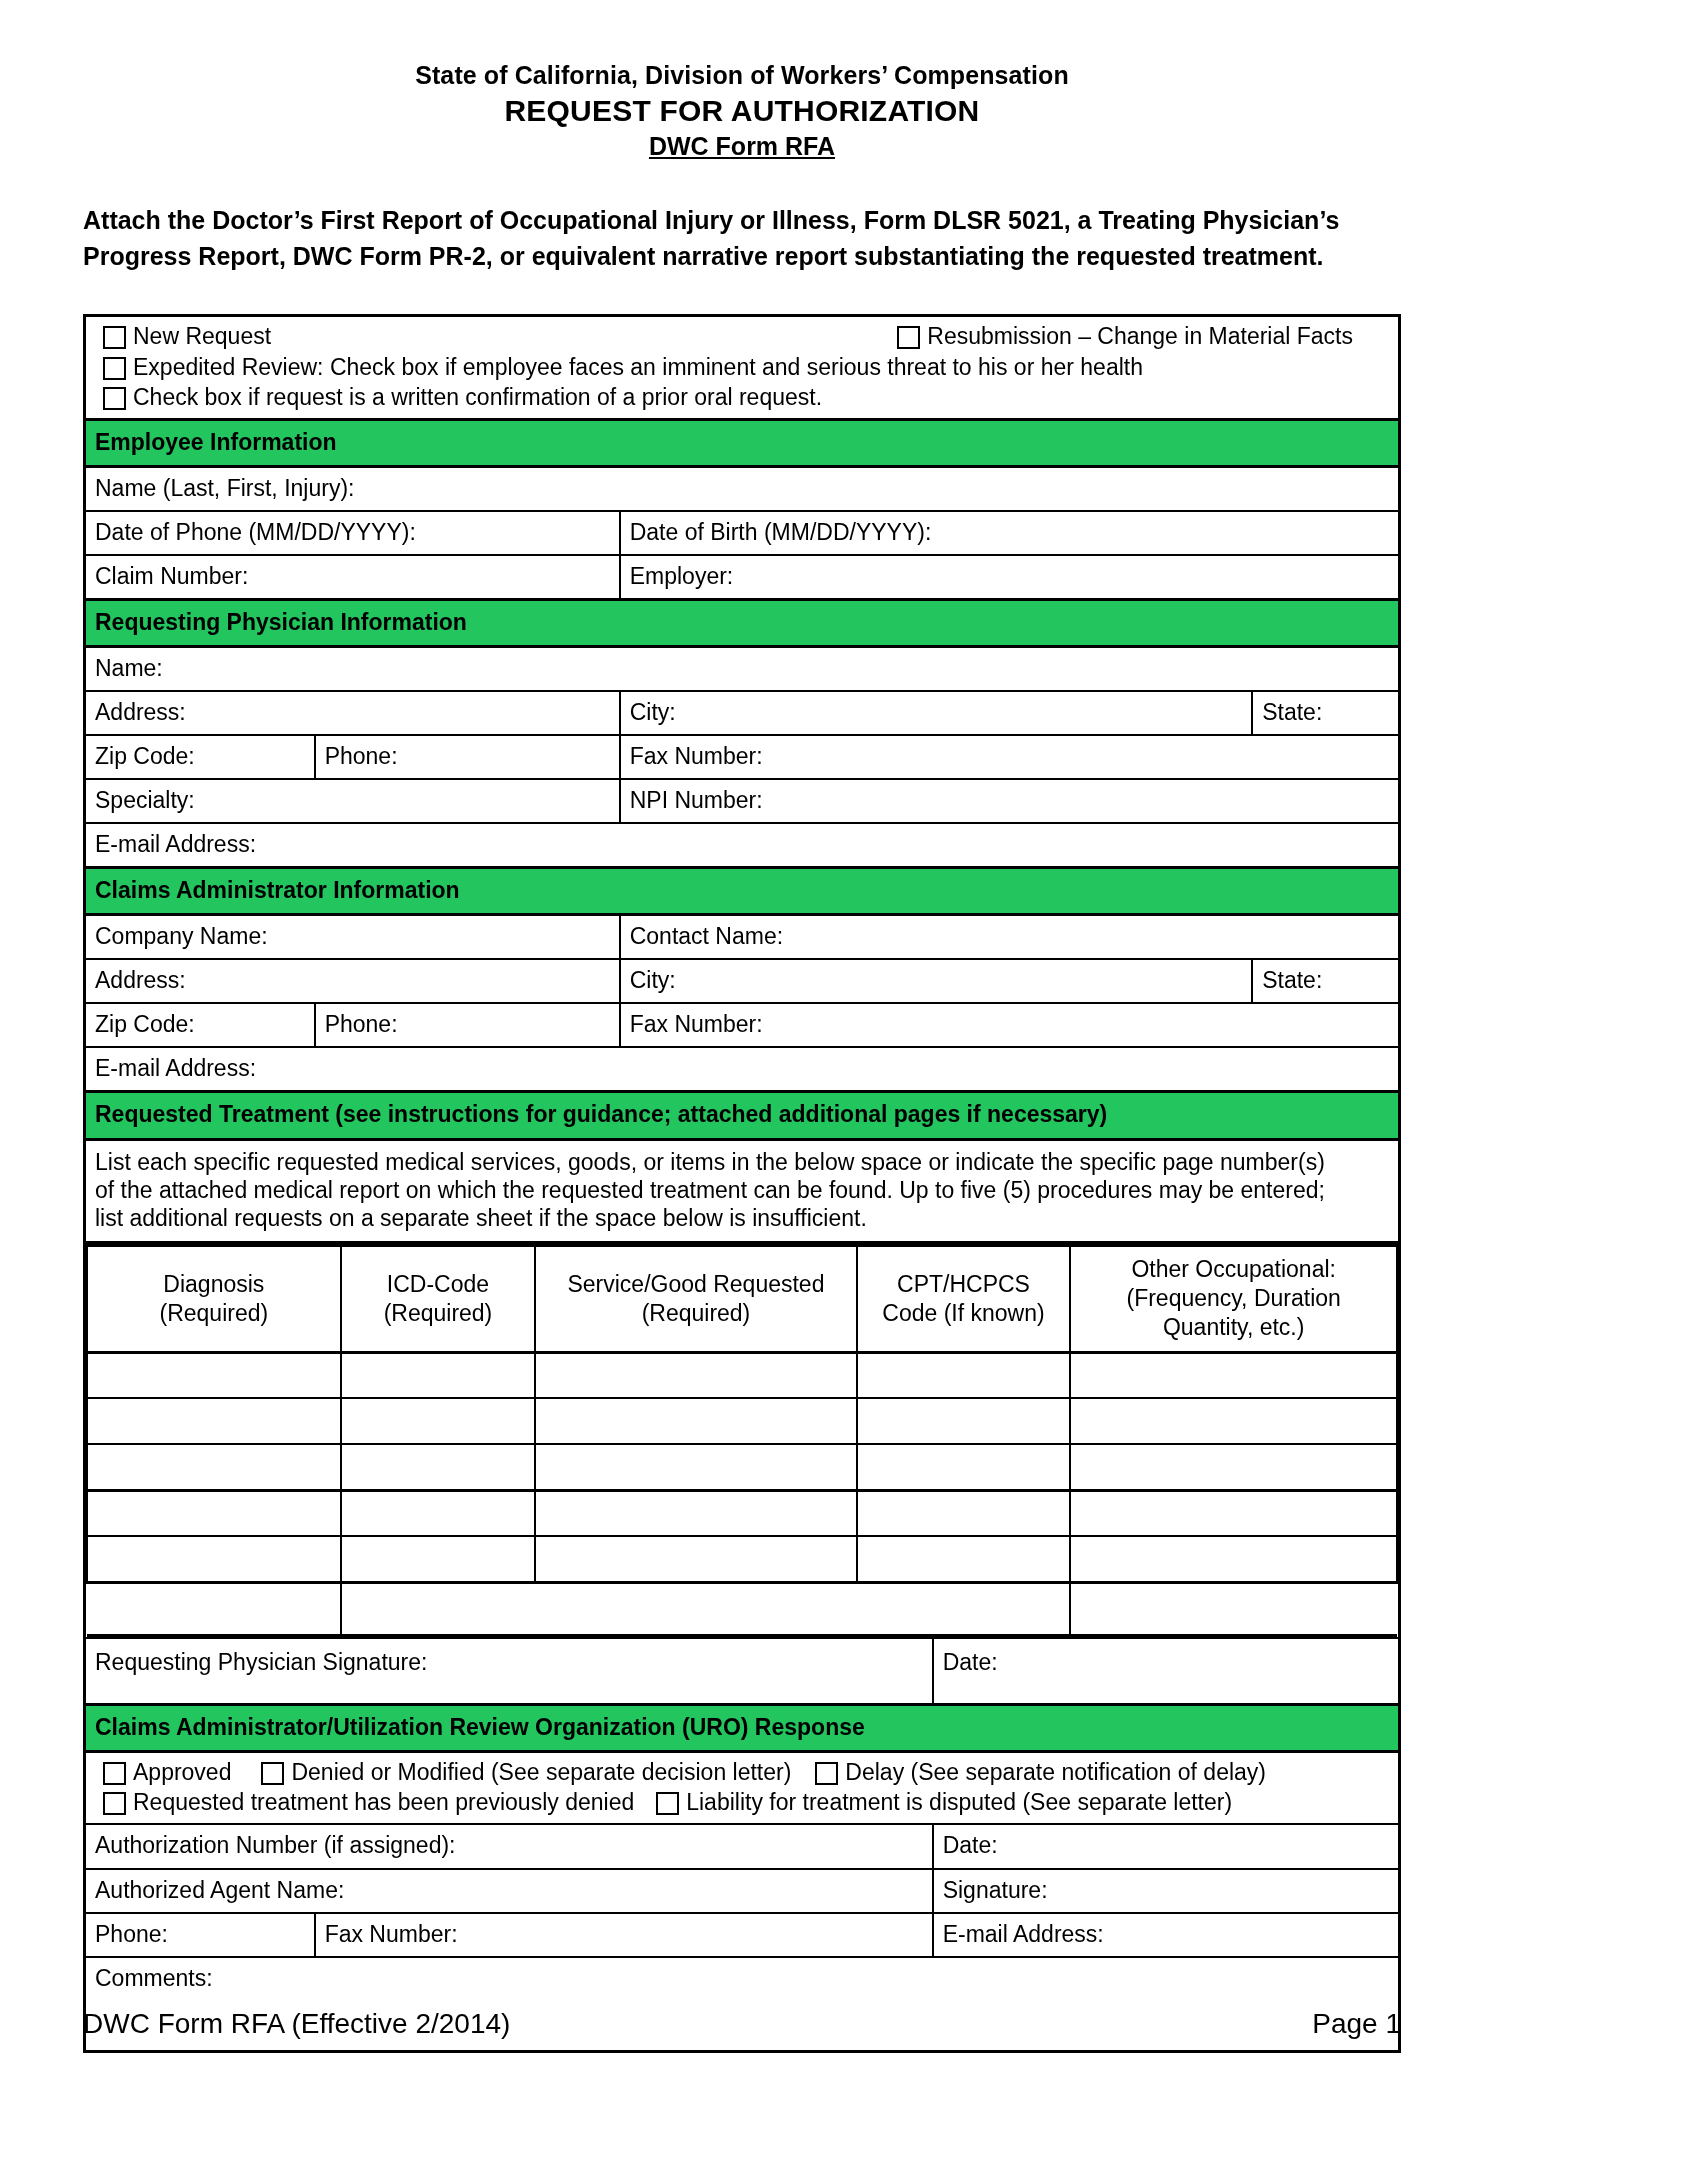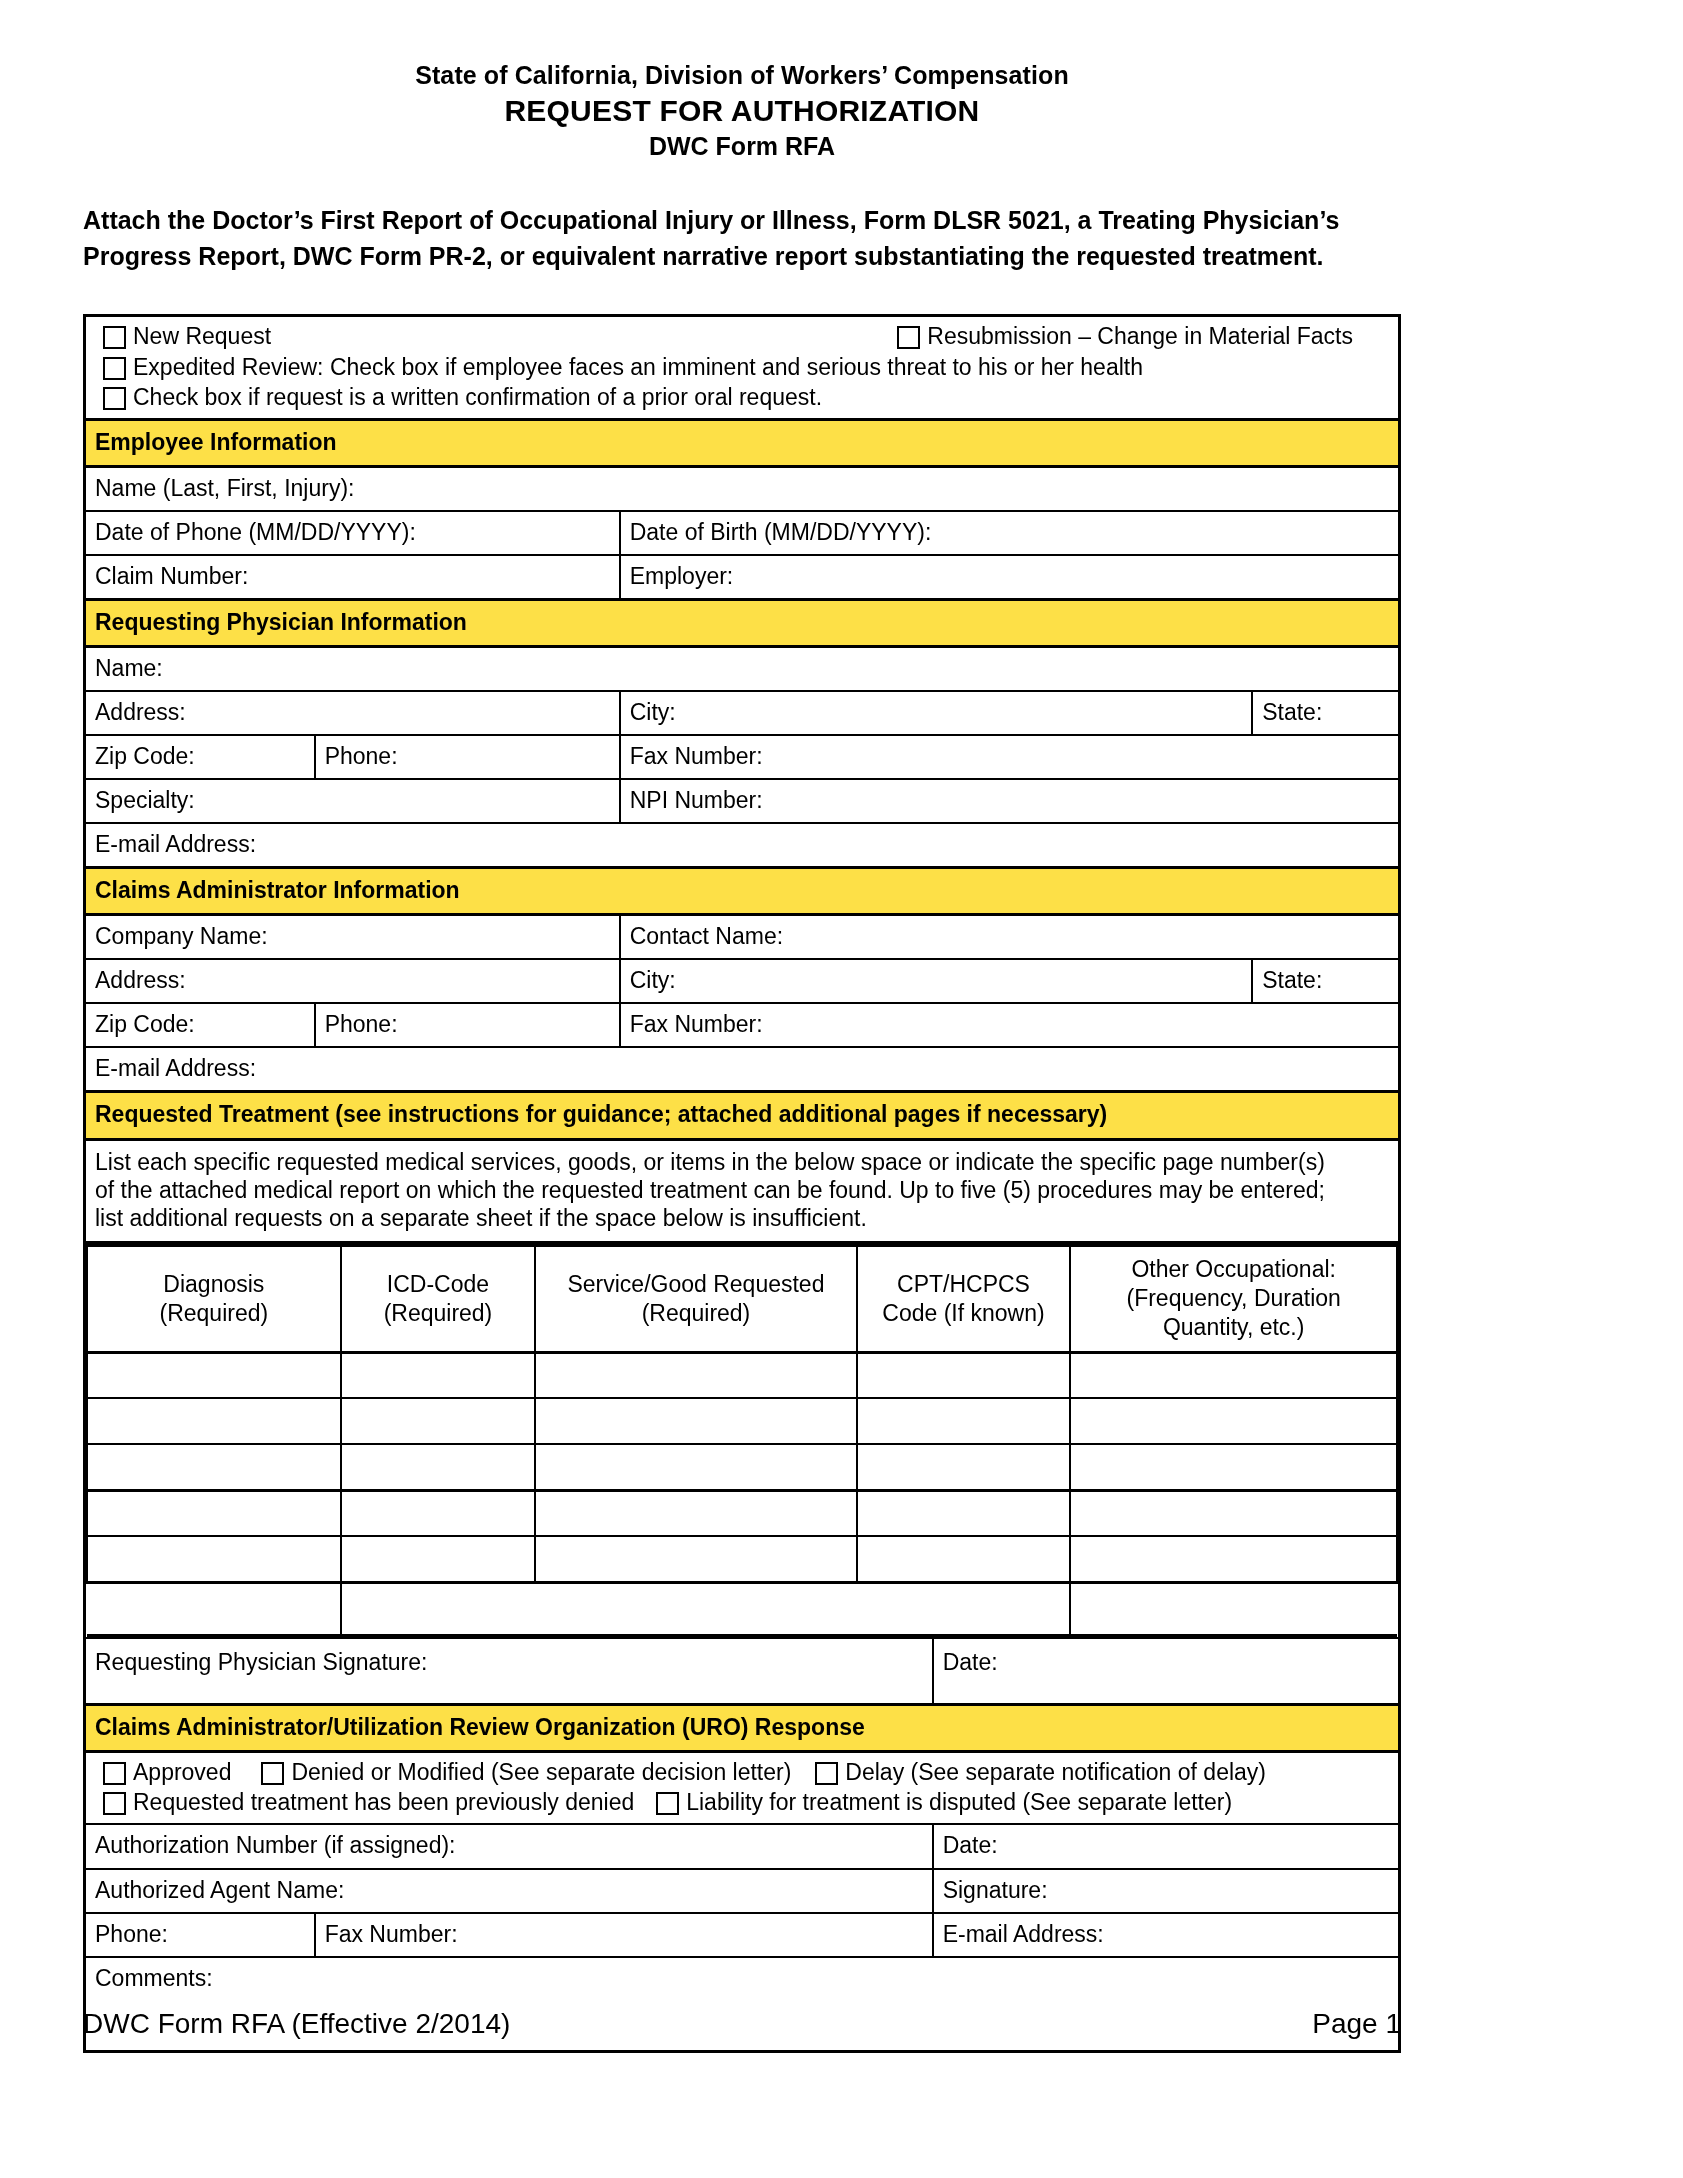--- a/index.html
+++ b/index.html
@@ -34,20 +34,21 @@
   .hdr .l2 {
     font-size: 30px;
     font-weight: bold;
     line-height: 1.28;
     letter-spacing: 0.2px;
   }
   .hdr .l3 {
     font-size: 25px;
     font-weight: bold;
     line-height: 1.32;
+    text-decoration: underline;
   }
 
   .attach {
     margin-top: 40px;
     font-size: 25px;
     font-weight: bold;
     line-height: 1.42;
     text-align: justify;
     text-justify: inter-word;
   }
@@ -64,21 +65,21 @@
   .form td {
     border: 2px solid #000;
     padding: 6px 9px 8px 9px;
     font-size: 23px;
     line-height: 1.22;
     vertical-align: top;
     height: 38px;
     box-sizing: border-box;
   }
   .sec {
-    background: #fde047;
+    background: #22c55e;
     font-weight: bold;
     font-size: 23px;
     border-top: 3px solid #000 !important;
     border-bottom: 3px solid #000 !important;
     padding-top: 7px !important;
     padding-bottom: 9px !important;
   }
   .thick-bot { border-bottom: 3px solid #000 !important; }
 
   

